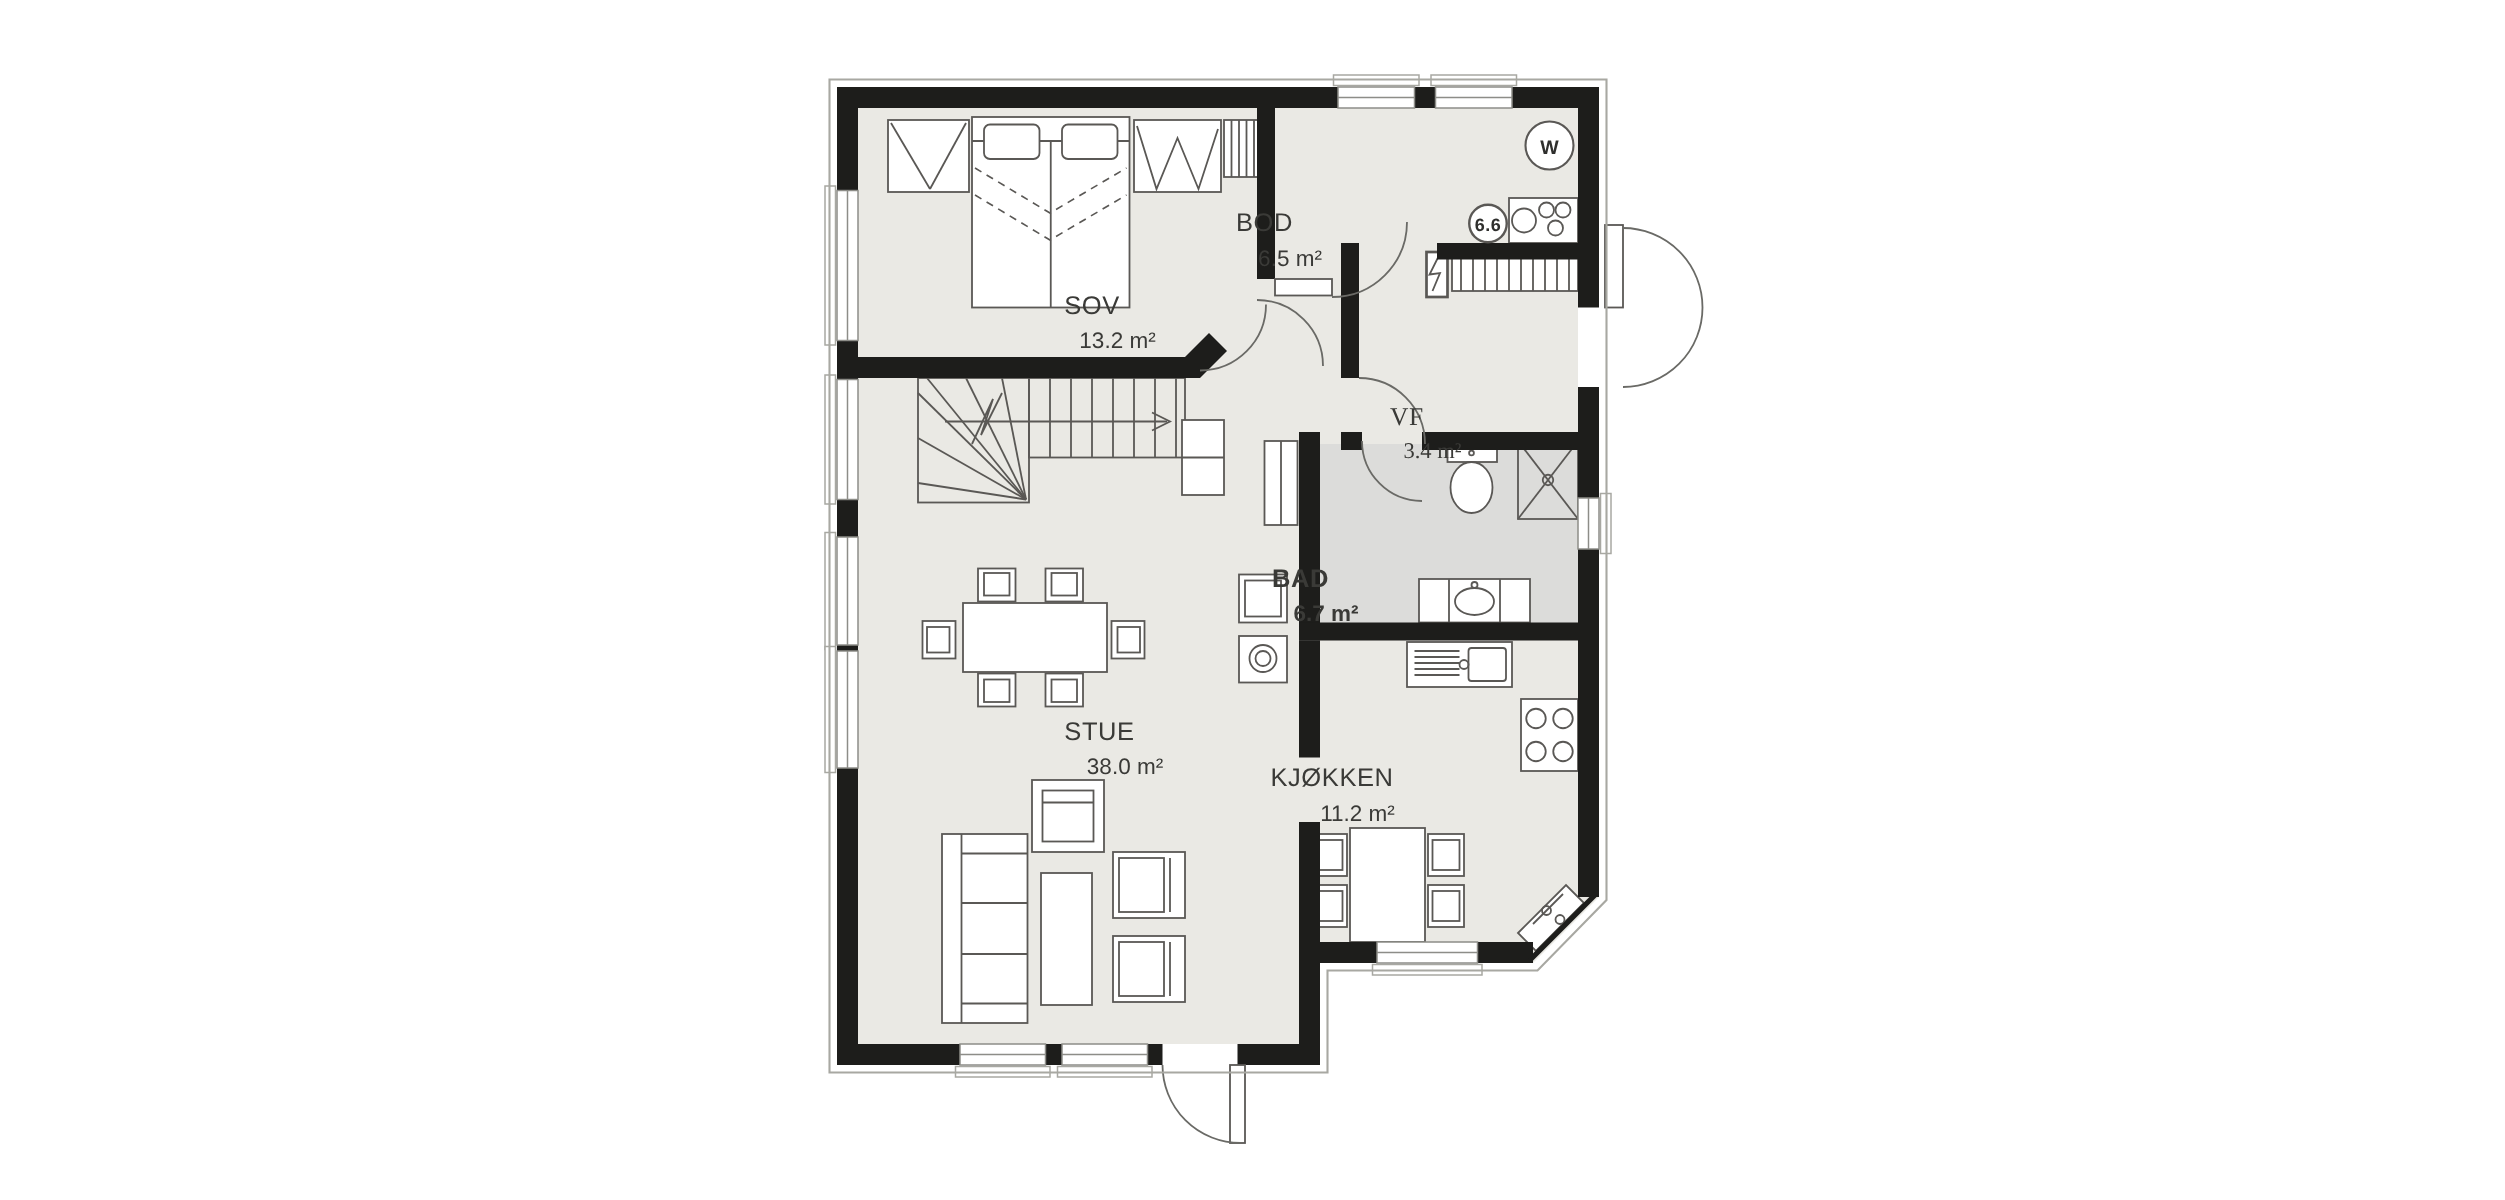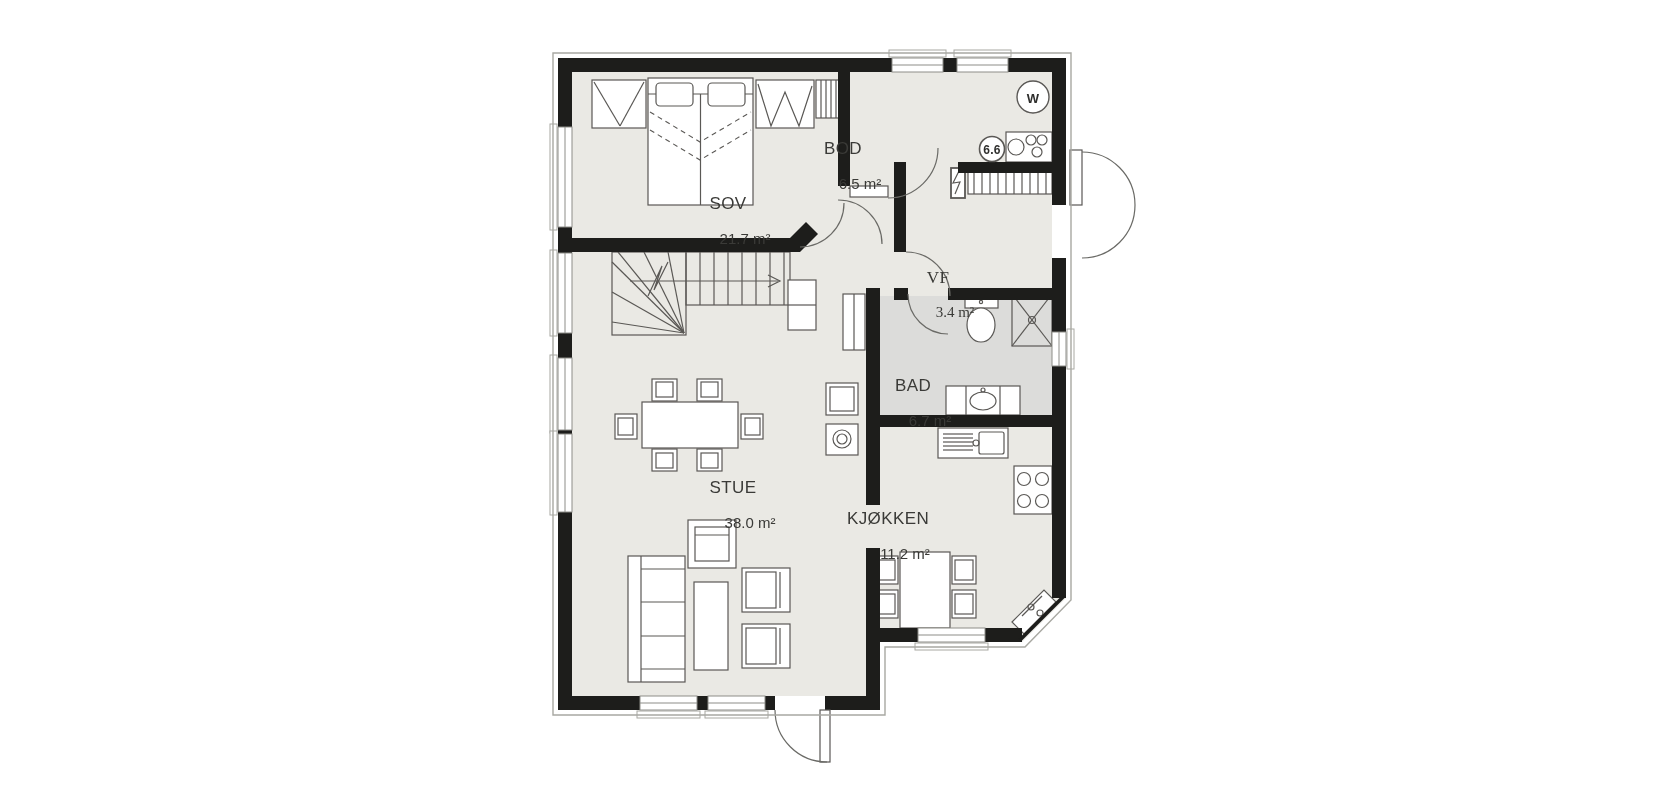--- a/index.html
+++ b/index.html
@@ -14,21 +14,21 @@
   .ln{fill:none;stroke:#5a5855;stroke-width:1.2;}
   .dash{fill:none;stroke:#5a5855;stroke-width:1.1;stroke-dasharray:5 4;}
   .wgap{fill:#ffffff;stroke:none;}
   .wline{fill:none;stroke:#8d8d88;stroke-width:1;}
   .sill{fill:#ffffff;stroke:#a8a8a2;stroke-width:1;}
   .siding{fill:none;stroke:#a8a8a2;stroke-width:1.4;}
   .arc{fill:none;stroke:#6a6a66;stroke-width:1.2;}
   
   .room-label{position:absolute;transform:translateX(-50%);text-align:center;color:#3a3a37;}
   .room-name{font-size:17px;letter-spacing:.4px;white-space:nowrap;margin-top:48px;}
-  .room-area{font-size:15px;margin-top:16px;white-space:nowrap;padding-left:34px;}
+  .room-area{font-size:15px;margin-top:5px;white-space:nowrap;padding-left:34px;}
   .marker{position:absolute;transform:translate(-50%,-50%);color:#2f2f2d;white-space:nowrap;}
   .marker-w{font-size:13px;font-weight:bold;}
   .marker-ss{font-size:12px;font-weight:bold;letter-spacing:.3px;}
 </style>
 </head>
 <body>
 
 <div id="plan">
 <svg width="1670" height="800" viewBox="0 0 1670 800">
 
@@ -336,31 +336,31 @@
   <g>
     <circle class="f" cx="1033" cy="97" r="16" style="stroke-width:1.4"></circle>
     <circle class="f" cx="992" cy="149" r="12.5" style="stroke-width:1.6"></circle>
   </g>
 
   <path class="siding" d="M553,53 L1071,53 L1071,600 L1025,647 L885,647 L885,715 L553,715 Z"></path>
 </svg>
 
   <div class="room-label" style="left:728px;top:146px;">
     <div class="room-name">SOV</div>
-    <div class="room-area">21.7 m²</div>
+    <div class="room-area">13.2 m²</div>
   </div>
   <div class="room-label" style="left:843px;top:91px;">
     <div class="room-name">BOD</div>
     <div class="room-area">6.5 m²</div>
   </div>
   <div class="room-label" style="left:938px;top:220px;font-family:Liberation Serif, serif;">
     <div class="room-name">VF</div>
     <div class="room-area">3.4 m²</div>
   </div>
-  <div class="room-label" style="left:913px;top:328px;">
+  <div class="room-label" style="left:867px;top:328px;font-weight:bold;">
     <div class="room-name">BAD</div>
     <div class="room-area">6.7 m²</div>
   </div>
   <div class="room-label" style="left:733px;top:430px;">
     <div class="room-name">STUE</div>
     <div class="room-area">38.0 m²</div>
   </div>
   <div class="room-label" style="left:888px;top:461px;">
     <div class="room-name">KJØKKEN</div>
     <div class="room-area">11.2 m²</div>

